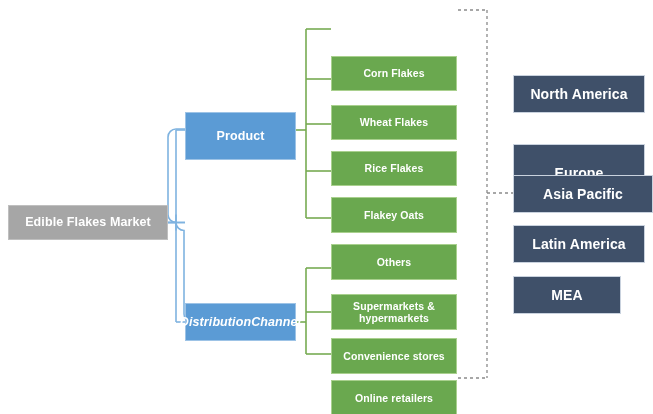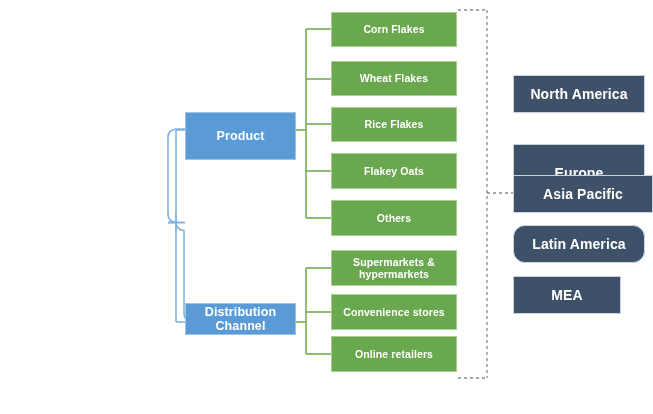--- a/index.html
+++ b/index.html
@@ -32,20 +32,21 @@
   }
   .cat{
     background:#5b9bd5;
     border:1px solid #9dc3e6;
     font-size:12.5px;
   }
   .leaf{
     background:#6aa84f;
     border:1px solid #a9d08e;
     font-size:10.5px;
+    margin-top:44px;
   }
   .region{
     background:#3f5069;
     border:1px solid #c9d2de;
     font-size:14px;
   }
 </style>
 </head>
 <body>
 
@@ -85,26 +86,29 @@
     </g>
 
     <g fill="none" stroke="#8a8a8a" stroke-width="1.3" stroke-dasharray="3 3">
       <line x1="458" y1="10" x2="487" y2="10"></line>
       <line x1="487" y1="10" x2="487" y2="378"></line>
       <line x1="458" y1="378" x2="487" y2="378"></line>
       <line x1="487" y1="193" x2="513" y2="193"></line>
     </g>
   </svg>
 
+  <div class="node root" style="left:8px;top:205px;width:160px;height:35px;">
+    <span>Edible Flakes Market</span>
+  </div>
 
   <div class="node cat" style="left:185px;top:112px;width:111px;height:48px;">
     <span>Product</span>
   </div>
 
-  <div class="node cat" style="left:185px;top:303px;width:111px;height:32px;flex-direction:column;">
+  <div class="node cat" style="left:185px;top:303px;width:111px;height:38px;flex-direction:row;font-style:italic;">
     <span>Distribution</span>
     <span>Channel</span>
   </div>
 
   <div class="node leaf" style="left:331px;top:12px;width:126px;height:35px;">
     <span>Corn Flakes</span>
   </div>
 
   <div class="node leaf" style="left:331px;top:61px;width:126px;height:35px;">
     <span>Wheat Flakes</span>
@@ -140,21 +144,21 @@
   </div>
 
   <div class="node region" style="left:513px;top:144px;width:132px;height:38px;align-items:flex-end;">
     <span>Europe</span>
   </div>
 
   <div class="node region" style="left:513px;top:175px;width:140px;height:38px;">
     <span>Asia Pacific</span>
   </div>
 
-  <div class="node region" style="left:513px;top:225px;width:132px;height:38px;border-radius:12px;">
+  <div class="node region" style="left:513px;top:225px;width:132px;height:38px;">
     <span>Latin America</span>
   </div>
 
   <div class="node region" style="left:513px;top:276px;width:108px;height:38px;">
     <span>MEA</span>
   </div>
 
 </div>
 
 </body></html>

